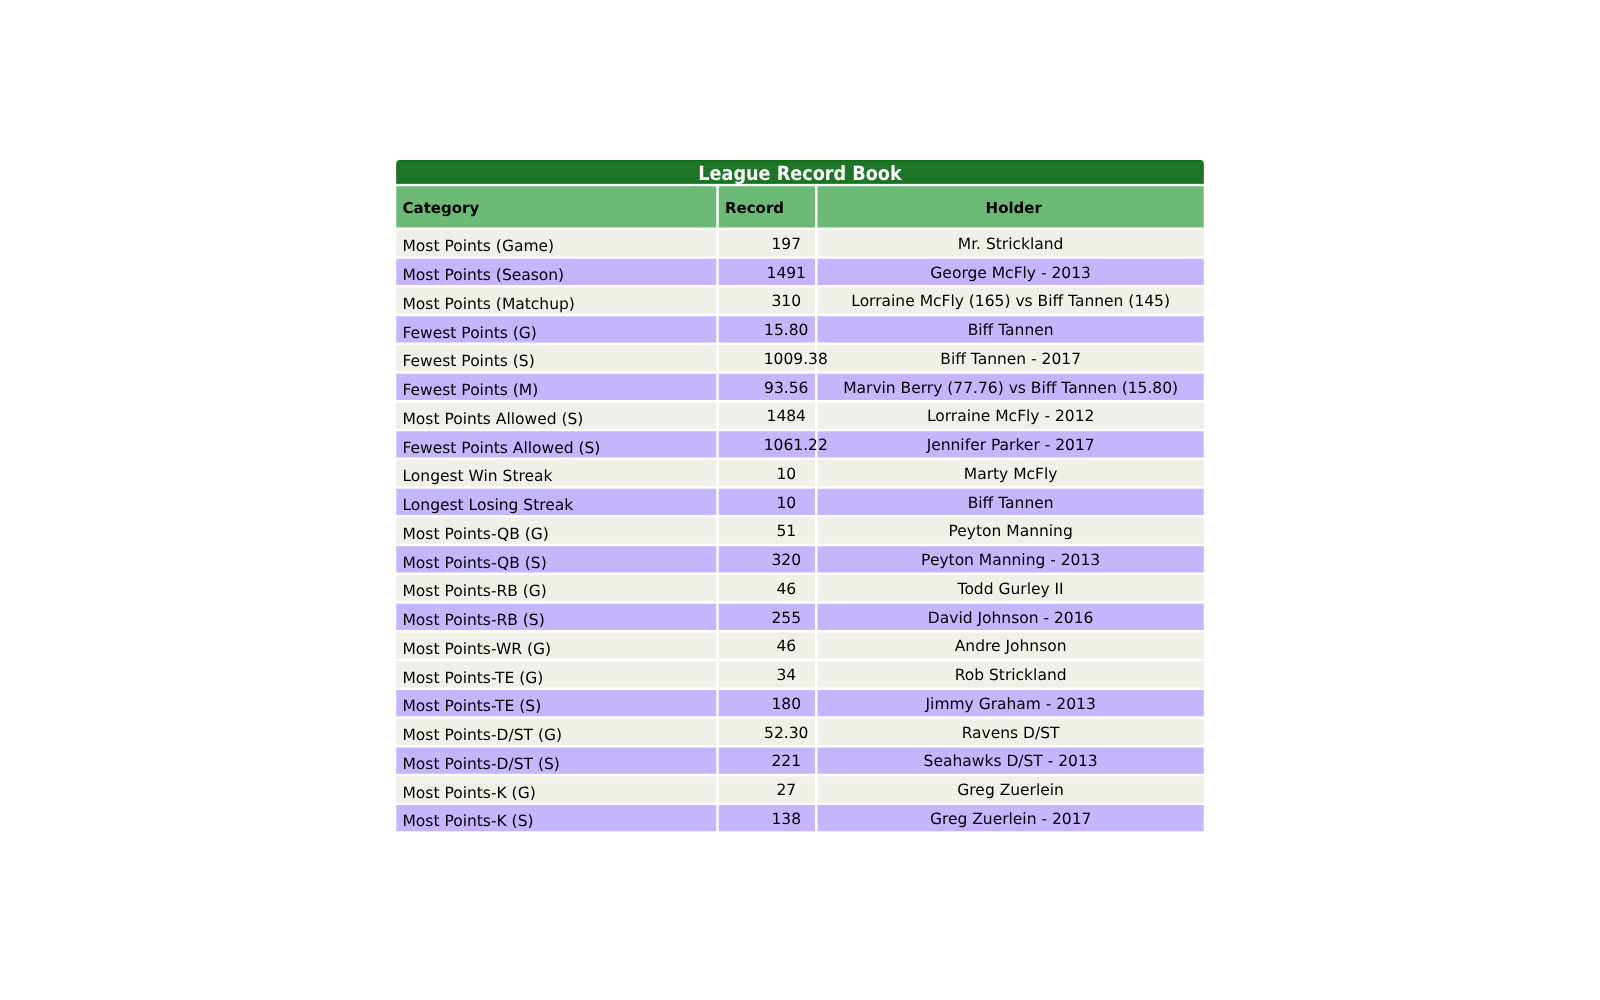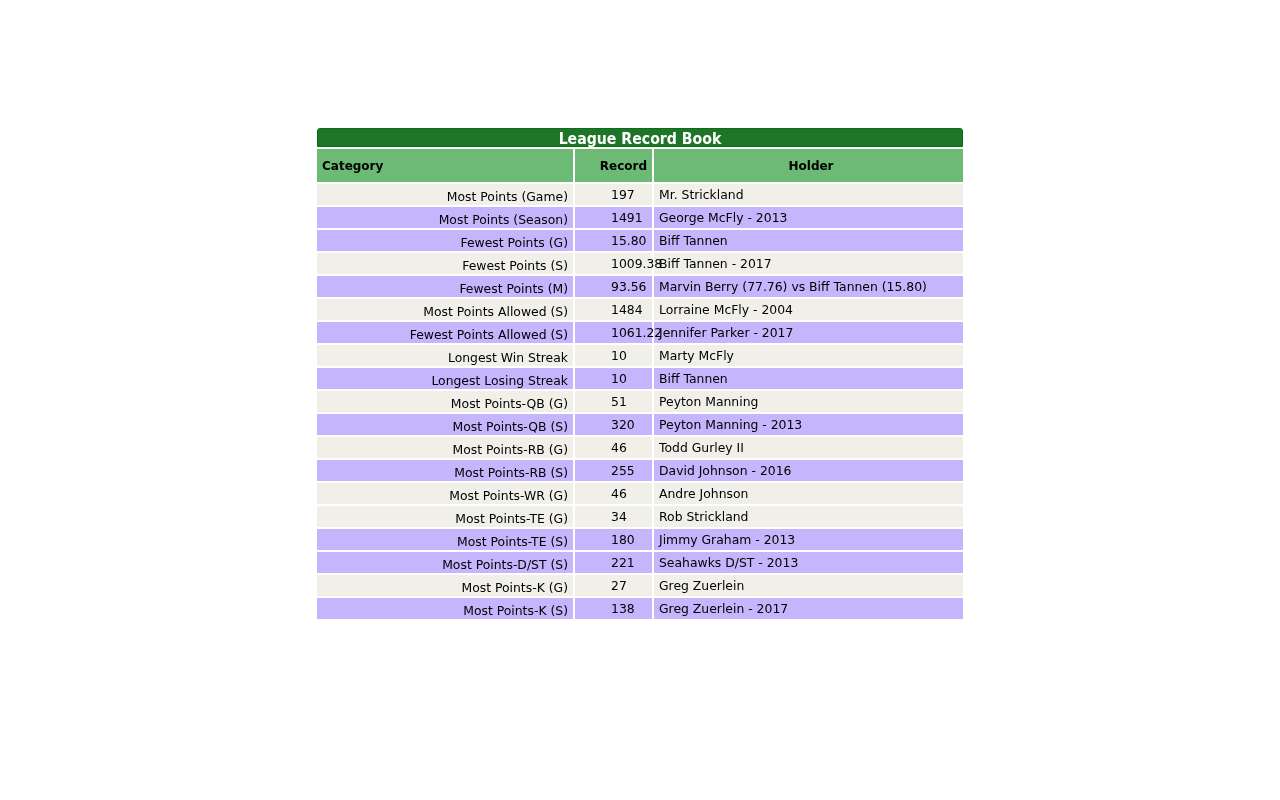--- a/index.html
+++ b/index.html
@@ -52,33 +52,33 @@
     background: #6cba76;
     color: #000000;
     font-weight: bold;
     font-size: 12px;
     padding: 2px 5px 0 5px;
     height: 33px;
     line-height: 15px;
     box-sizing: border-box;
   }
   table.rb th.col-head.cat { text-align: left; }
-  table.rb th.col-head.rec { text-align: right; }
+  table.rb th.col-head.rec { text-align: left; }
   table.rb th.col-head.hold { text-align: center; padding-left: 10px; }
   table.rb td {
     font-size: 12.4px;
     color: #000000;
     padding: 4px 5px 0 5px;
     height: 21px;
     line-height: 17px;
     box-sizing: border-box;
   }
-  table.rb td.cat { text-align: right; }
-  table.rb td.rec { text-align: left; padding-top: 1px; line-height: 20px; padding-left: 36px; }
-  table.rb td.hold { text-align: left; padding-top: 1px; line-height: 20px; }
+  table.rb td.cat { text-align: left; }
+  table.rb td.rec { text-align: center; padding-top: 1px; line-height: 20px; padding-left: 36px; }
+  table.rb td.hold { text-align: center; padding-top: 1px; line-height: 20px; }
   table.rb tr.odd td { background: #f1f0e8; }
   table.rb tr.even td { background: #c4b5fd; }
   col.c-cat { width: 256px; }
   col.c-rec { width: 77px; }
   col.c-hold { width: 309px; }
 </style>
 </head>
 <body>
 
 <div id="page">
@@ -103,39 +103,44 @@
         <tr class="odd">
           <td class="cat">Most Points (Game)</td>
           <td class="rec">197</td>
           <td class="hold">Mr. Strickland</td>
         </tr>
         <tr class="even">
           <td class="cat">Most Points (Season)</td>
           <td class="rec">1491</td>
           <td class="hold">George McFly - 2013</td>
         </tr>
+        <tr class="odd">
+          <td class="cat">Most Points (Matchup)</td>
+          <td class="rec">310</td>
+          <td class="hold">Lorraine McFly (165) vs Biff Tannen (145)</td>
+        </tr>
         <tr class="even">
           <td class="cat">Fewest Points (G)</td>
           <td class="rec">15.80</td>
           <td class="hold">Biff Tannen</td>
         </tr>
         <tr class="odd">
           <td class="cat">Fewest Points (S)</td>
           <td class="rec">1009.38</td>
           <td class="hold">Biff Tannen - 2017</td>
         </tr>
         <tr class="even">
           <td class="cat">Fewest Points (M)</td>
           <td class="rec">93.56</td>
           <td class="hold">Marvin Berry (77.76) vs Biff Tannen (15.80)</td>
         </tr>
         <tr class="odd">
           <td class="cat">Most Points Allowed (S)</td>
           <td class="rec">1484</td>
-          <td class="hold">Lorraine McFly - 2004</td>
+          <td class="hold">Lorraine McFly - 2012</td>
         </tr>
         <tr class="even">
           <td class="cat">Fewest Points Allowed (S)</td>
           <td class="rec">1061.22</td>
           <td class="hold">Jennifer Parker - 2017</td>
         </tr>
         <tr class="odd">
           <td class="cat">Longest Win Streak</td>
           <td class="rec">10</td>
           <td class="hold">Marty McFly</td>
@@ -172,20 +177,25 @@
         </tr>
         <tr class="odd">
           <td class="cat">Most Points-TE (G)</td>
           <td class="rec">34</td>
           <td class="hold">Rob Strickland</td>
         </tr>
         <tr class="even">
           <td class="cat">Most Points-TE (S)</td>
           <td class="rec">180</td>
           <td class="hold">Jimmy Graham - 2013</td>
+        </tr>
+        <tr class="odd">
+          <td class="cat">Most Points-D/ST (G)</td>
+          <td class="rec">52.30</td>
+          <td class="hold">Ravens D/ST</td>
         </tr>
         <tr class="even">
           <td class="cat">Most Points-D/ST (S)</td>
           <td class="rec">221</td>
           <td class="hold">Seahawks D/ST - 2013</td>
         </tr>
         <tr class="odd">
           <td class="cat">Most Points-K (G)</td>
           <td class="rec">27</td>
           <td class="hold">Greg Zuerlein</td>

